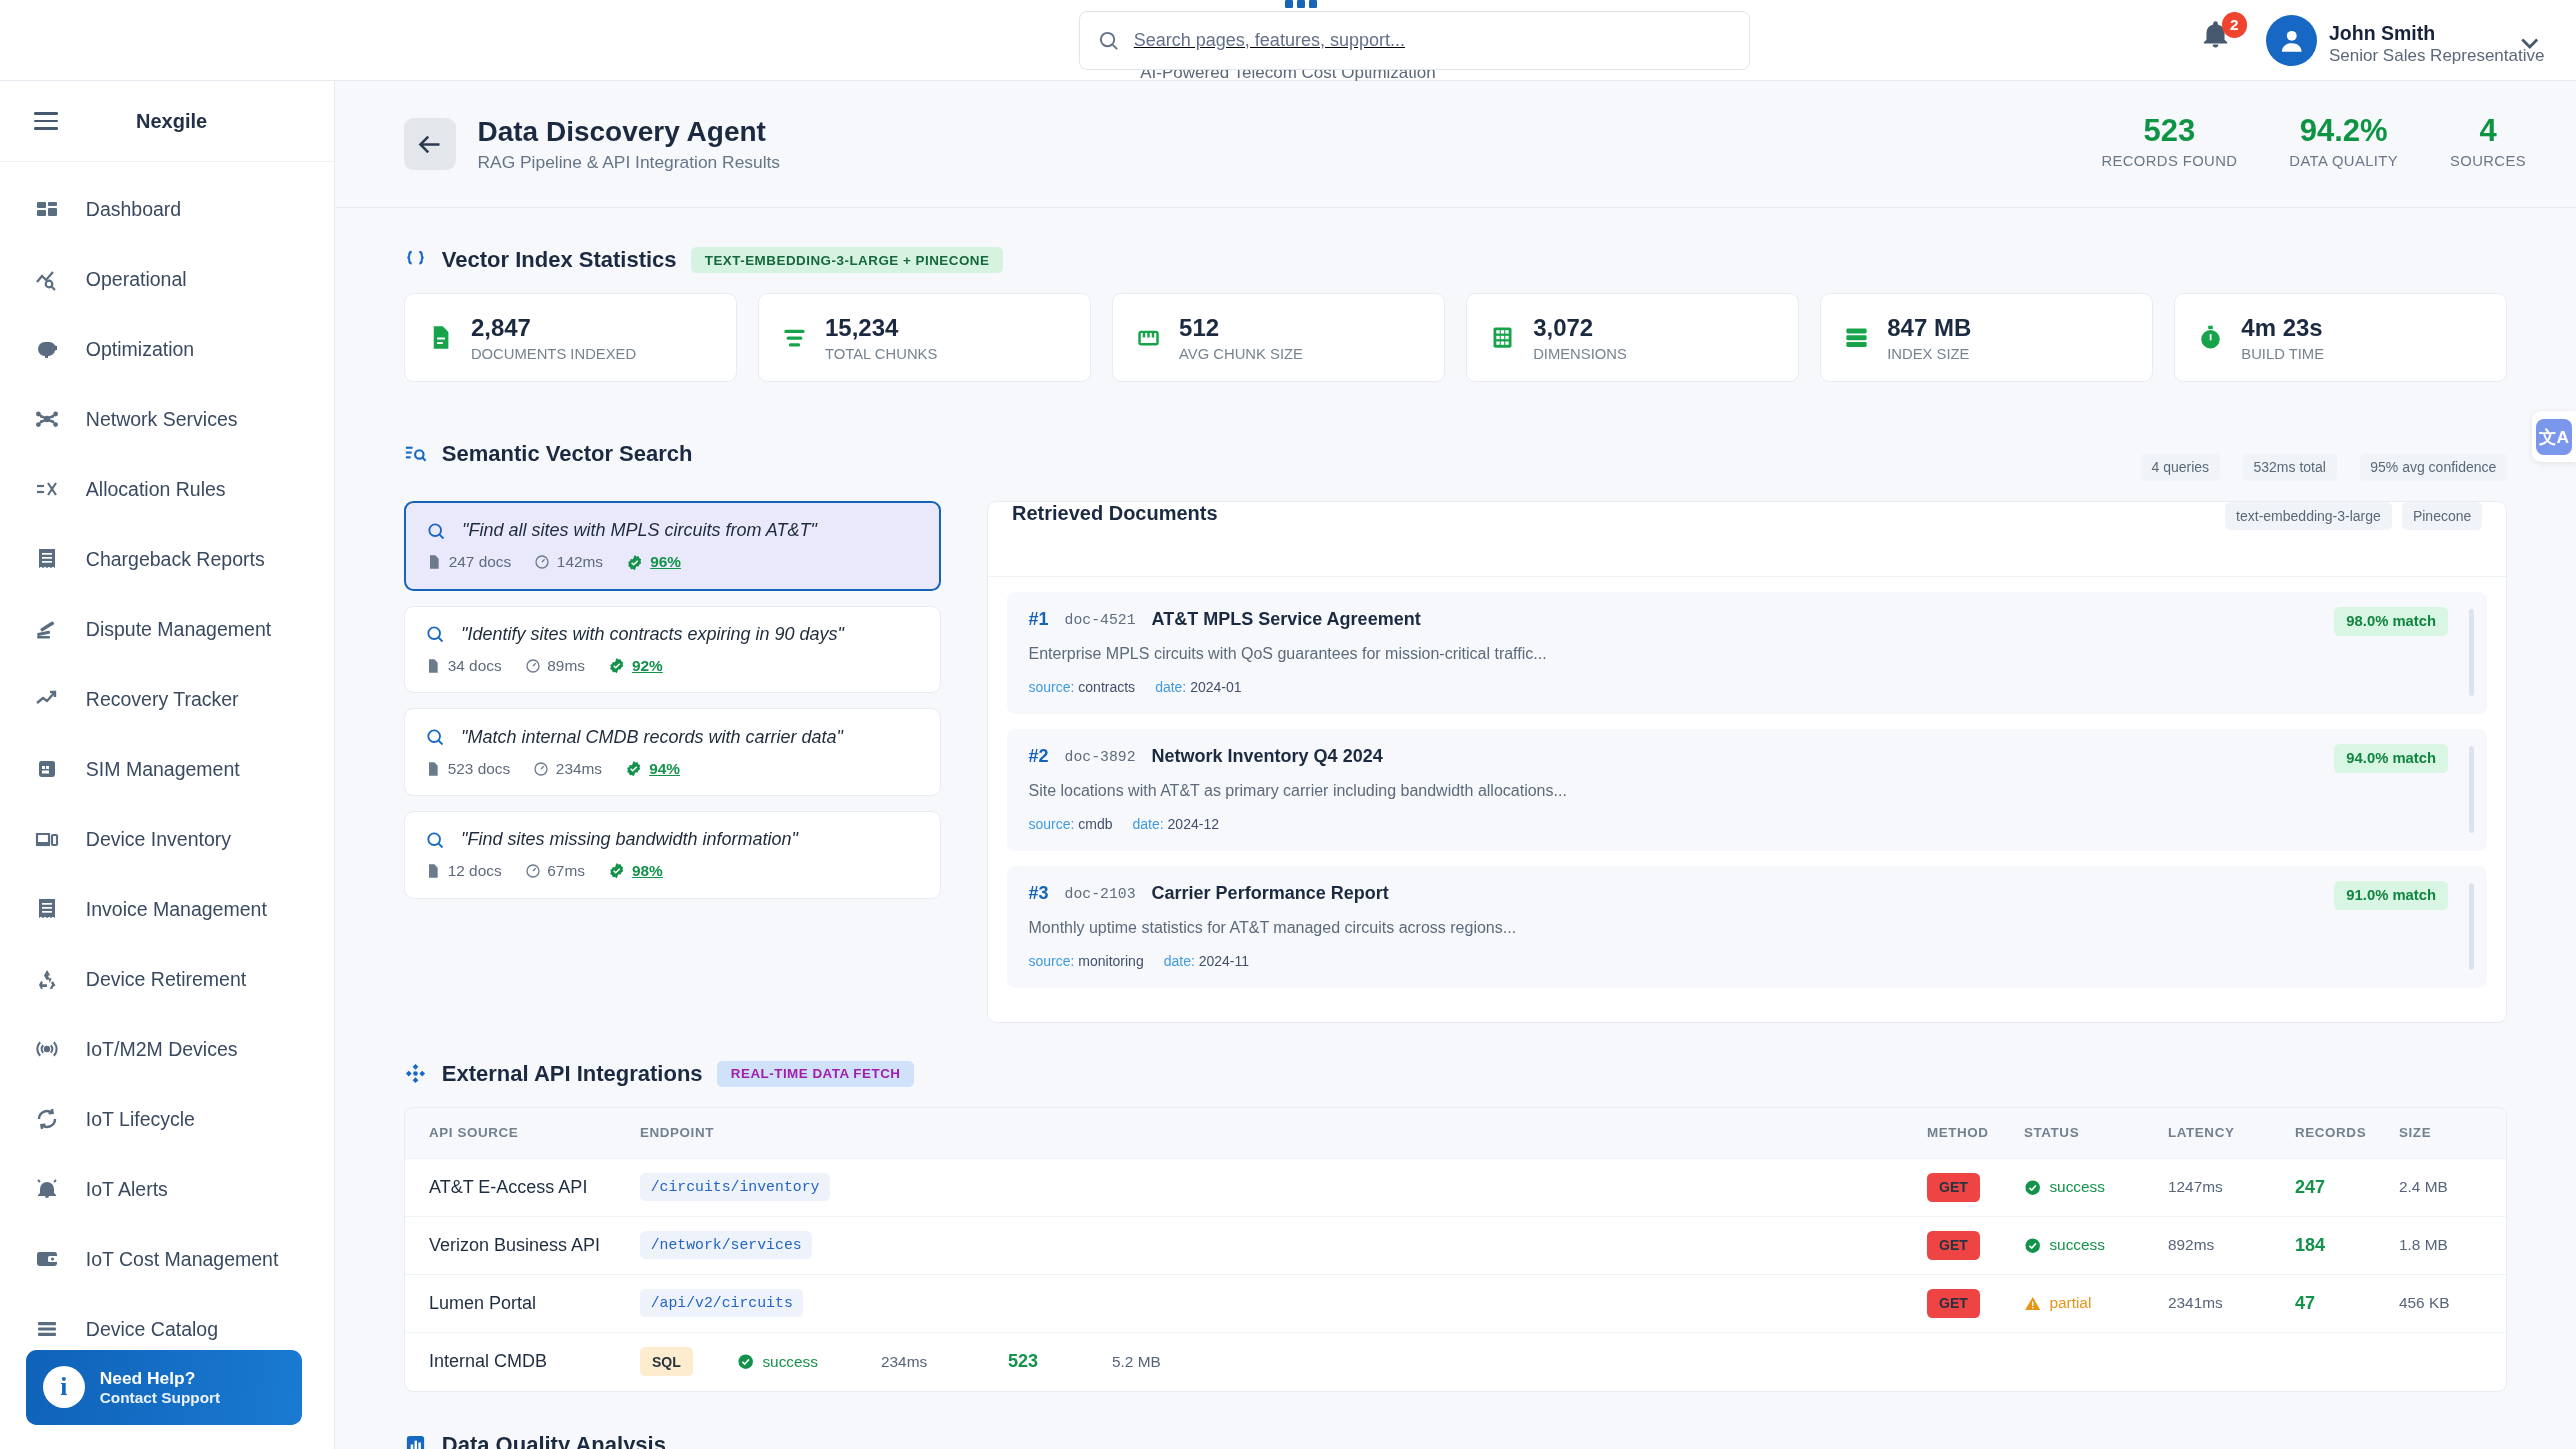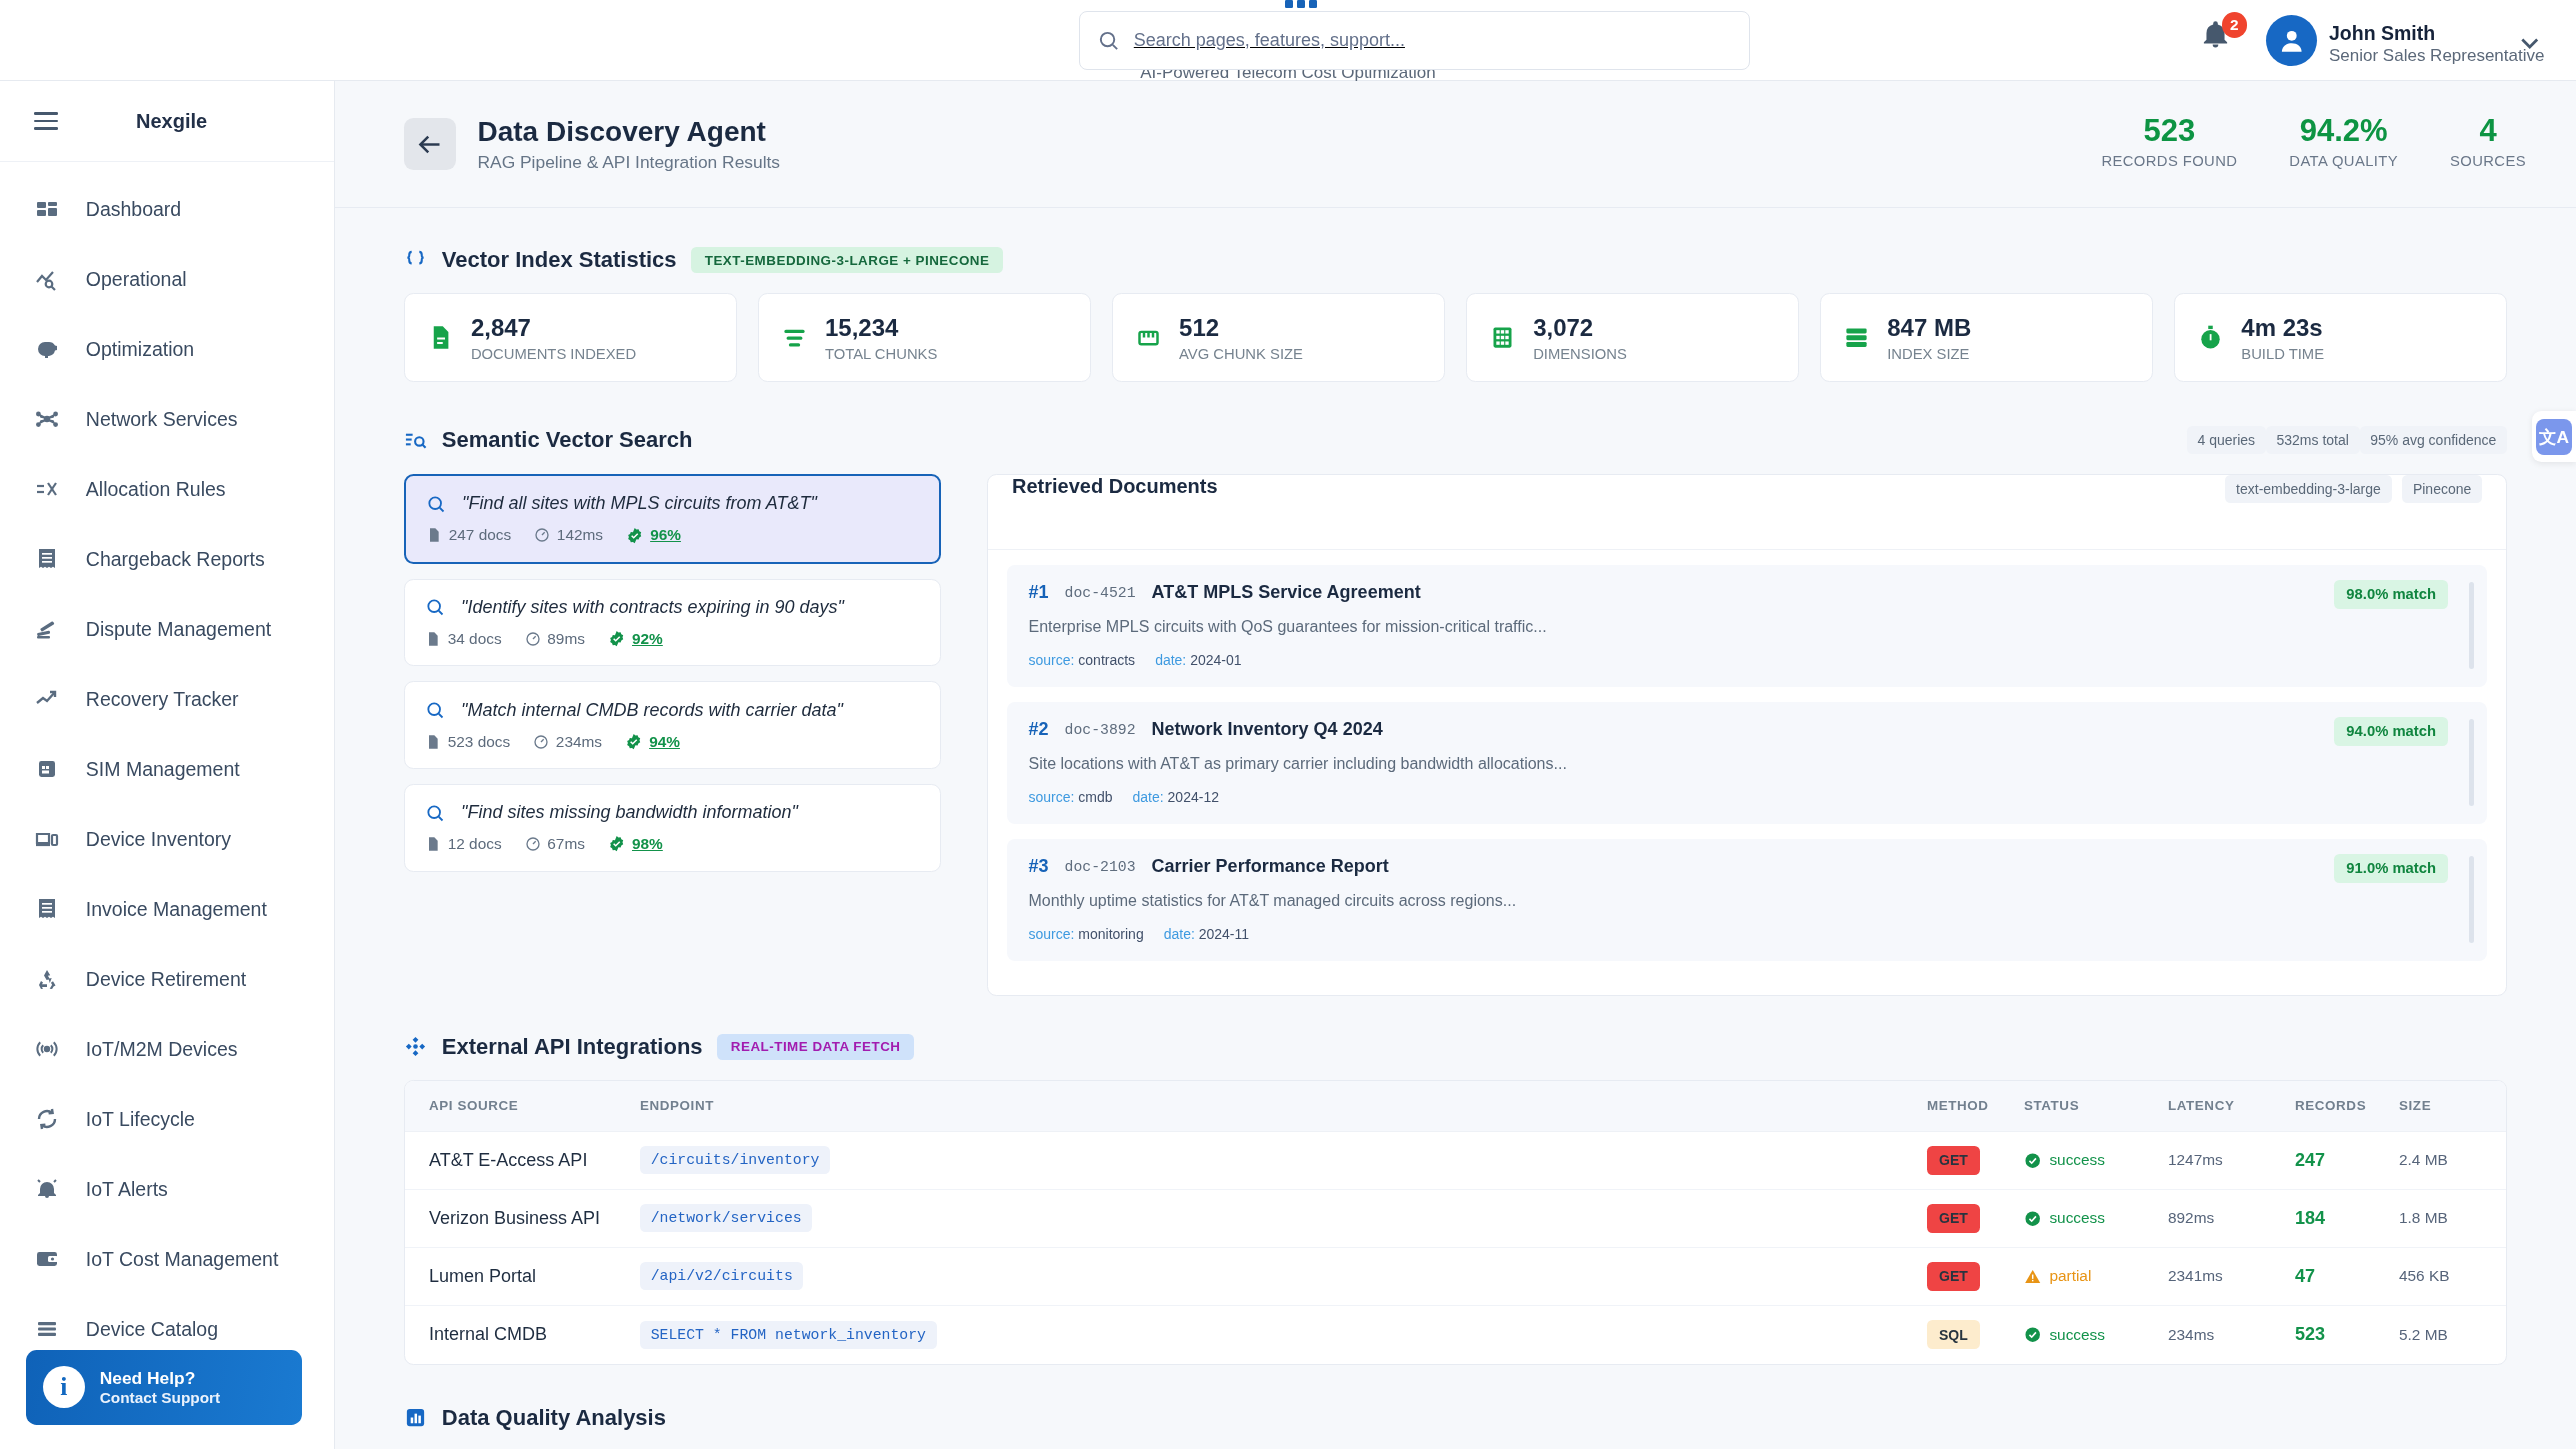--- a/index.html
+++ b/index.html
@@ -534,21 +534,21 @@
       <div style="display:flex;align-items:center;gap:14.8px;">
         <svg width="23" height="23" viewBox="0 0 24 24" fill="none" stroke="#1768c4" stroke-width="2.2">
           <line x1="2" y1="6" x2="9" y2="6"></line>
             <line x1="2" y1="11" x2="8" y2="11"></line>
             <line x1="2" y1="16" x2="7" y2="16"></line>
             <circle cx="16" cy="13" r="4.4"></circle>
             <line x1="19.4" y1="16.4" x2="22.5" y2="19.5"></line>
         </svg>
         <span class="sec-title">Semantic Vector Search</span>
       </div>
-      <div style="display:flex;gap:0;">
+      <div style="display:flex;gap:23px;margin-top:27px;">
         <span class="tag">4 queries</span>
         <span class="tag">532ms total</span>
         <span class="tag">95% avg confidence</span>
       </div>
     </div>
 
     <div class="srow">
       <div class="qcol">
 
         <div class="qcard active">
@@ -814,21 +814,20 @@
           <span>partial</span>
             </span>
           </div>
         <div class="c5"><span class="latency">2341ms</span></div>
         <div class="c6"><span class="records">47</span></div>
         <div class="c7"><span class="size">456 KB</span></div>
       </div>
 
       <div class="tr">
         <div class="c1"><span class="api-name">Internal CMDB</span></div>
-        <div class="c2"><span class="endpoint">SELECT * FROM network_inventory</span></div>
         <div class="c3"><span class="method m-sql">SQL</span></div>
         <div class="c4">
             <span class="status st-success">
           <svg width="17.4" height="17.4" viewBox="0 0 24 24" fill="#12924a">
                 <circle cx="12" cy="12" r="10"></circle>
                 <polyline points="7.5,12.3 10.6,15.4 16.5,8.8" fill="none" stroke="#fff" stroke-width="2.2"></polyline>
               </svg>
           <span>success</span>
             </span>
           </div>

